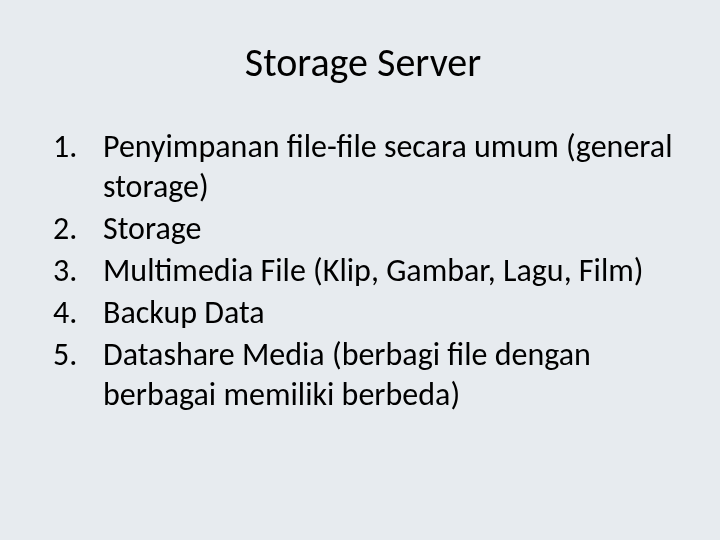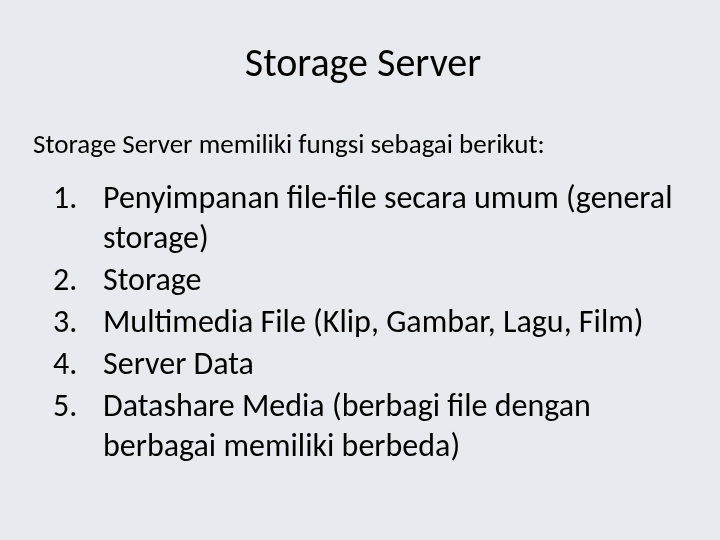--- a/index.html
+++ b/index.html
@@ -54,21 +54,20 @@
     }
     .list-item.pad-text {
       
     }
   </style>
 </head>
 <body>
 
 <div class="slide">
   <h1 class="title">Storage Server</h1>
-  <p class="intro">Storage Server memiliki fungsi sebagai berikut:</p>
   <ol class="list">
     <li class="list-item">Penyimpanan file-file secara umum (general storage)</li>
     <li class="list-item pad-text"> Storage</li>
     <li class="list-item pad-text"> Multimedia File (Klip, Gambar, Lagu, Film)</li>
-    <li class="list-item pad-text"> Server Data</li>
+    <li class="list-item pad-text"> Backup Data</li>
     <li class="list-item pad-text"> Datashare Media (berbagi file dengan berbagai memiliki berbeda)</li>
   </ol>
 </div>
 
 </body></html>

